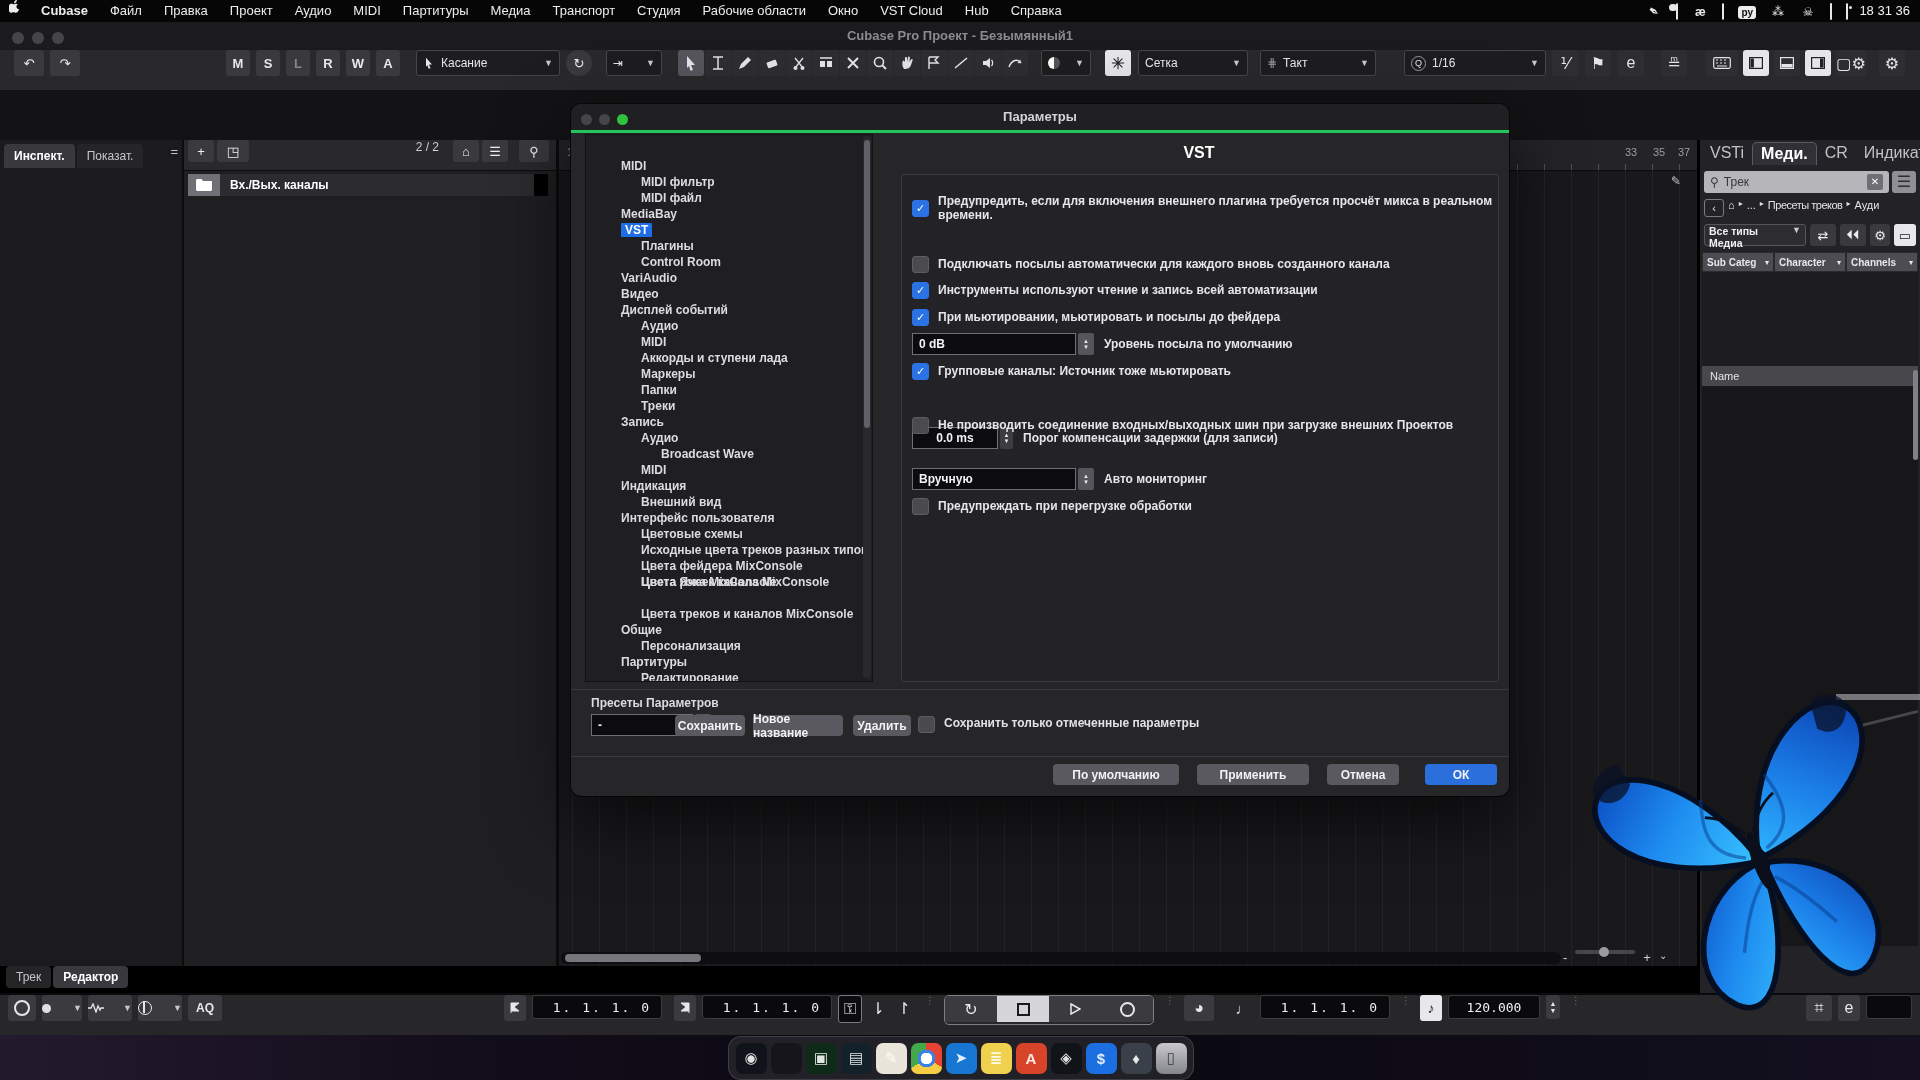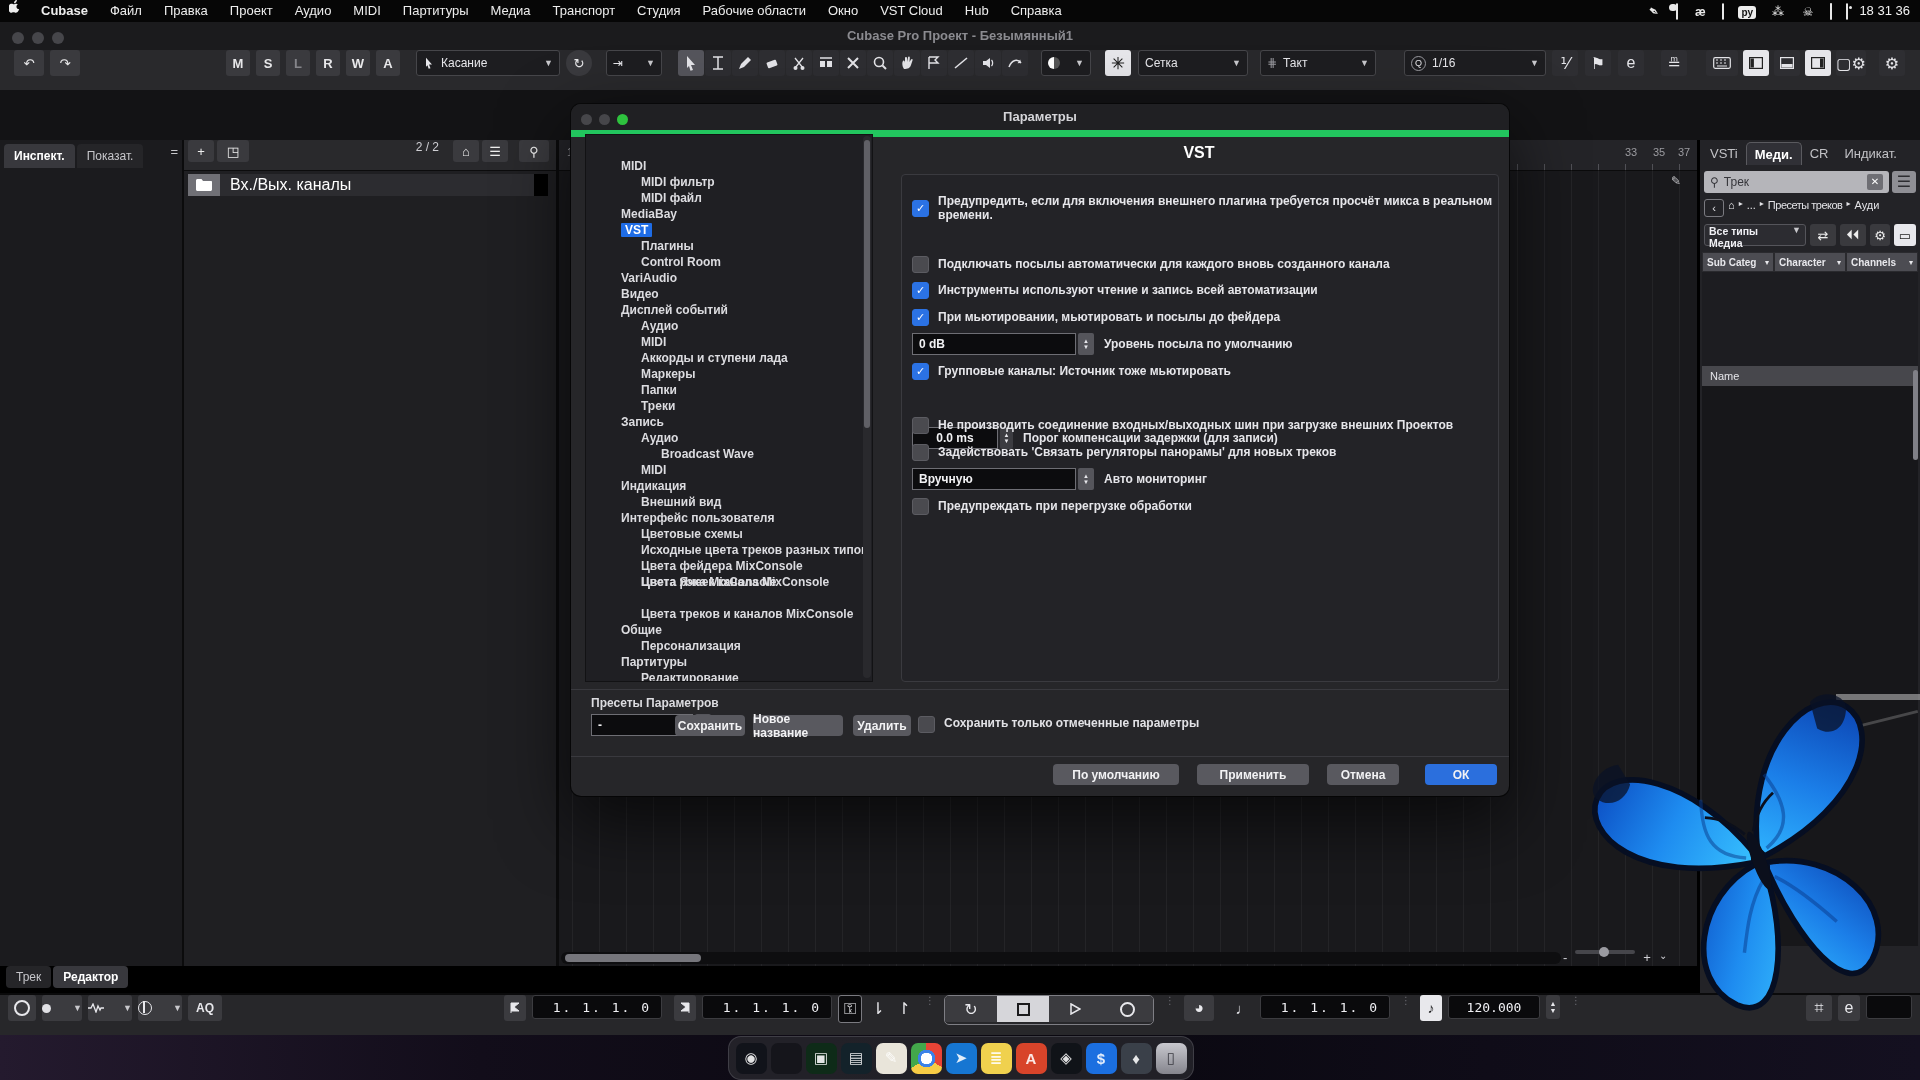--- a/index.html
+++ b/index.html
@@ -43,33 +43,33 @@
   .hbtn{width:26px;height:22px;background:#3a3a3e;border-radius:3px;color:#eee;display:inline-flex;align-items:center;justify-content:center;font-size:13px;margin-right:3px;}
   #track-row{position:absolute;left:4px;top:34px;width:360px;height:22px;background:#2c2c30;display:flex;}
   #track-icon-cell{width:32px;height:22px;background:#707076;display:flex;align-items:center;justify-content:center;}
   #project{left:559px;top:140px;width:1138px;height:826px;background:#19191c;}
   #ruler{position:absolute;left:0;top:0;width:1138px;height:30px;background:#242428;border-bottom:1px solid #0b0b0c;color:#9b9ba0;font-size:11px;}
   .rmark{position:absolute;top:6px;}
   .gline{position:absolute;top:30px;width:1px;height:796px;background:rgba(255,255,255,0.05);}
   #hscroll{position:absolute;left:0;top:812px;width:1000px;height:12px;background:#0e0e10;border-radius:6px;margin:0 2px;}
   #hthumb{position:absolute;left:4px;top:2px;width:136px;height:8px;background:#76767c;border-radius:4px;}
   #rightzone{left:1700px;top:140px;width:220px;height:853px;background:#232327;}
-  .rtab{height:22px;padding:0 8px;font-size:13px;color:#c2c2c6;display:inline-flex;align-items:center;}
+  .rtab{height:22px;padding:0 8px;font-size:16px;color:#c2c2c6;display:inline-flex;align-items:center;}
   .rtab.active{background:#303036;border:1px solid #5a5a5f;border-bottom:none;border-radius:5px 5px 0 0;color:#fff;font-weight:bold;}
   .colhdr{height:18px;background:#4c4c52;border:1px solid #2a2a2e;color:#e8e8ec;font-size:10px;font-weight:bold;display:inline-flex;align-items:center;padding:0 4px;}
   
   #transport{left:0;top:993px;width:1920px;height:40px;background:#27272a;border-top:2px solid #0a0a0b;z-index:20;}
   .tfield{background:#0a0a0c;border:1px solid #3c3c40;border-radius:3px;height:22px;color:#f0f0f4;
     font-family:"DejaVu Sans Mono",monospace;font-size:13px;display:inline-flex;align-items:center;justify-content:flex-end;padding:0 10px;letter-spacing:2px;}
   .tpbtn{height:26px;background:#3b3b3f;border-radius:3px;color:#e8e8ec;display:inline-flex;align-items:center;justify-content:center;}
   .sep-dots{color:#6a6a70;font-size:10px;letter-spacing:-2px;margin:0 5px;}
   
   #dialog{left:571px;top:104px;width:938px;height:692px;background:#262629;border-radius:10px;
     box-shadow:0 25px 70px rgba(0,0,0,.65),0 0 0 1px #0a0a0b;z-index:30;}
-  #dlg-titlebar{position:absolute;left:0;top:0;width:938px;height:26px;background:#202023;border-radius:10px 10px 0 0;border-bottom:7px solid #22c55e;}
+  #dlg-titlebar{position:absolute;left:0;top:0;width:938px;height:26px;background:#202023;border-radius:10px 10px 0 0;border-bottom:3px solid #22c55e;}
   #dlg-title{width:100%;text-align:center;line-height:26px;color:#d4d4d8;font-size:13px;font-weight:bold;}
   #dlg-tree{position:absolute;left:14px;top:30px;width:286px;height:546px;background:#1f1f23;border:1px solid #121214;overflow:hidden;}
   .trow{position:absolute;left:0;width:286px;height:16px;line-height:16px;font-size:12px;color:#dcdce0;font-weight:bold;white-space:nowrap;}
   .trow .sel{background:#1e6ce6;color:#fff;padding:0 4px;border-radius:1px;}
   #tree-scroll{position:absolute;left:292px;top:32px;width:8px;height:542px;background:#29292d;border-radius:4px;}
   #tree-thumb{position:absolute;left:1px;top:4px;width:6px;height:288px;background:#606066;border-radius:3px;}
   #dlg-panel-title{position:absolute;left:330px;top:40px;width:596px;text-align:center;color:#fff;font-size:16px;font-weight:bold;}
   #dlg-group{position:absolute;left:330px;top:70px;width:596px;height:506px;background:#232327;border:1px solid #3a3a3f;border-radius:4px;}
   .srow{position:absolute;left:10px;height:22px;display:flex;align-items:center;font-size:12px;color:#e6e6ea;font-weight:bold;}
   .cbx{width:15px;height:15px;border-radius:3px;background:#4a4a4f;border:1px solid #5c5c62;margin-right:9px;flex:none;
@@ -323,21 +323,21 @@
       <span class="hbtn">☰</span>
       <span class="hbtn" style="margin-left:8px;width:30px">⚲</span>
     </div>
   </div>
   <div id="track-row">
     <div id="track-icon-cell">
       <svg width="16" height="12" viewBox="0 0 16 12">
           <path fill="#fff" d="M0 1.5C0 .7.7 0 1.5 0h4l1.5 2H15c.6 0 1 .4 1 1v7.5c0 .8-.7 1.5-1.5 1.5h-13C.7 12 0 11.3 0 10.5z"></path>
         </svg>
     </div>
-    <div style="flex:1;display:flex;align-items:center;padding-left:10px;color:#fff;font-size:16px;font-weight:normal">Вх./Вых. каналы</div>
+    <div style="flex:1;display:flex;align-items:center;padding-left:10px;color:#fff;font-size:12px;font-weight:bold">Вх./Вых. каналы</div>
     <div style="width:14px;background:#000"></div>
   </div>
 </div>
 
 <div class="abs" id="project">
   <div id="ruler">
       <span class="rmark" style="left: 8px;">1</span>
       <span class="rmark" style="left: 1066px;">33</span>
       <span class="rmark" style="left: 1094px;">35</span>
       <span class="rmark" style="left: 1119px;">37</span>
@@ -639,24 +639,20 @@
         <span class="spinbtn" style="width: 13px; background: rgb(60, 60, 65);">
           <span>▲</span>
           <span>▼</span>
         </span>
         <span>Порог компенсации задержки (для записи)</span>
       </div>
       <div class="srow" style="top: 239px;">
         <span class="cbx"></span>
         <span>Не производить соединение входных/выходных шин при загрузке внешних Проектов</span>
       </div>
-      <div class="srow" style="top: 266px;">
-        <span class="cbx"></span>
-        <span>Задействовать 'Связать регуляторы панорамы' для новых треков</span>
-      </div>
       <div class="srow" style="top: 293px;">
         <span class="fld" style="border-color: rgb(110, 110, 116);">Вручную</span>
         <span class="spinbtn">
           <span>▲</span>
           <span>▼</span>
         </span>
         <span>Авто мониторинг</span>
       </div>
       <div class="srow" style="top: 320px;">
         <span class="cbx"></span>

